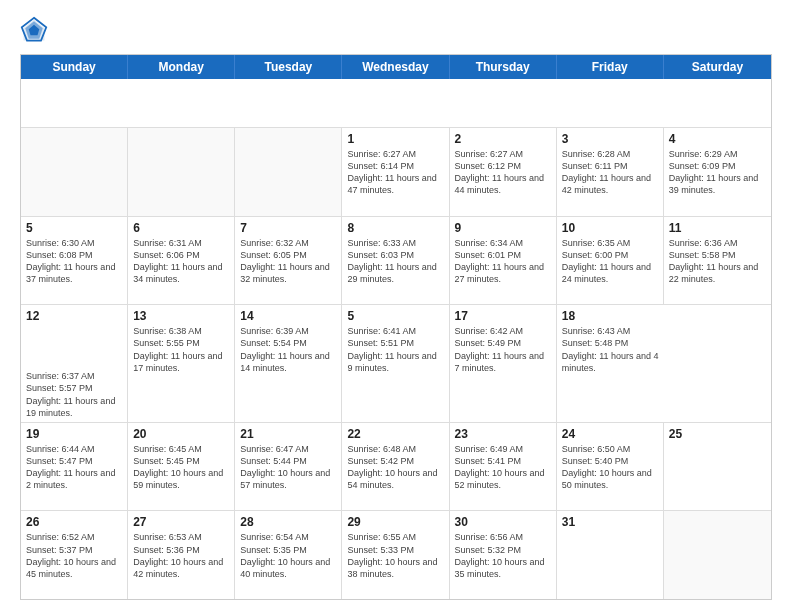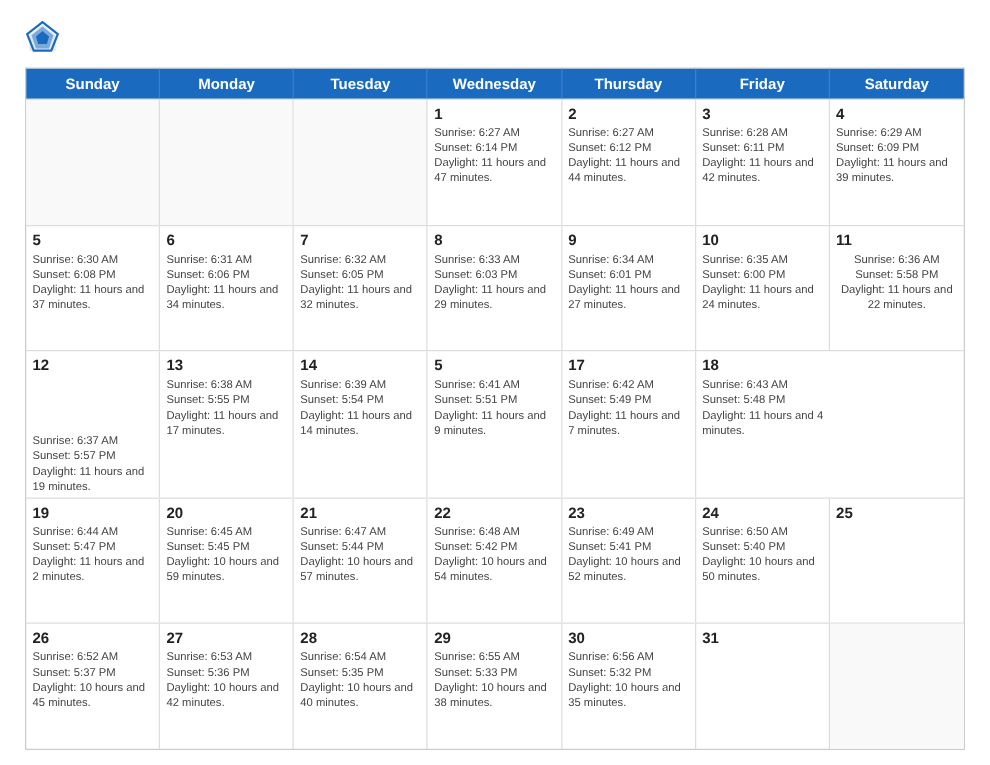--- a/index.html
+++ b/index.html
@@ -44,20 +44,21 @@
     .location {
       font-size: 15px;
       color: #444;
       margin-top: 2px;
     }
     .calendar {
       flex: 1;
       display: flex;
       flex-direction: column;
       border: 1px solid #ccc;
+      gap: 48px;
     }
     .cal-header-row {
       display: grid;
       grid-template-columns: repeat(7, 1fr);
       background: #1a6bbf;
     }
     .cal-header-cell {
       color: #fff;
       font-size: 12px;
       font-weight: bold;
@@ -196,21 +197,21 @@
 Daylight: 11 hours and 27 minutes.</div>
           </div>
           <div class="cal-cell">
             <span class="day-num">10</span>
             <div class="cell-info" style="white-space: pre-line;">Sunrise: 6:35 AM
 Sunset: 6:00 PM
 Daylight: 11 hours and 24 minutes.</div>
           </div>
           <div class="cal-cell">
             <span class="day-num">11</span>
-            <div class="cell-info" style="white-space: pre-line; text-align: center;">Sunrise: 6:36 AM
+            <div class="cell-info" style="white-space: pre-line;">Sunrise: 6:36 AM
 Sunset: 5:58 PM
 Daylight: 11 hours and 22 minutes.</div>
           </div>
         </div>
         <div class="cal-row">
           <div class="cal-cell">
             <span class="day-num">12</span>
             <div class="cell-info" style="white-space: pre-line; margin-top: 47px;">Sunrise: 6:37 AM
 Sunset: 5:57 PM
 Daylight: 11 hours and 19 minutes.</div>

